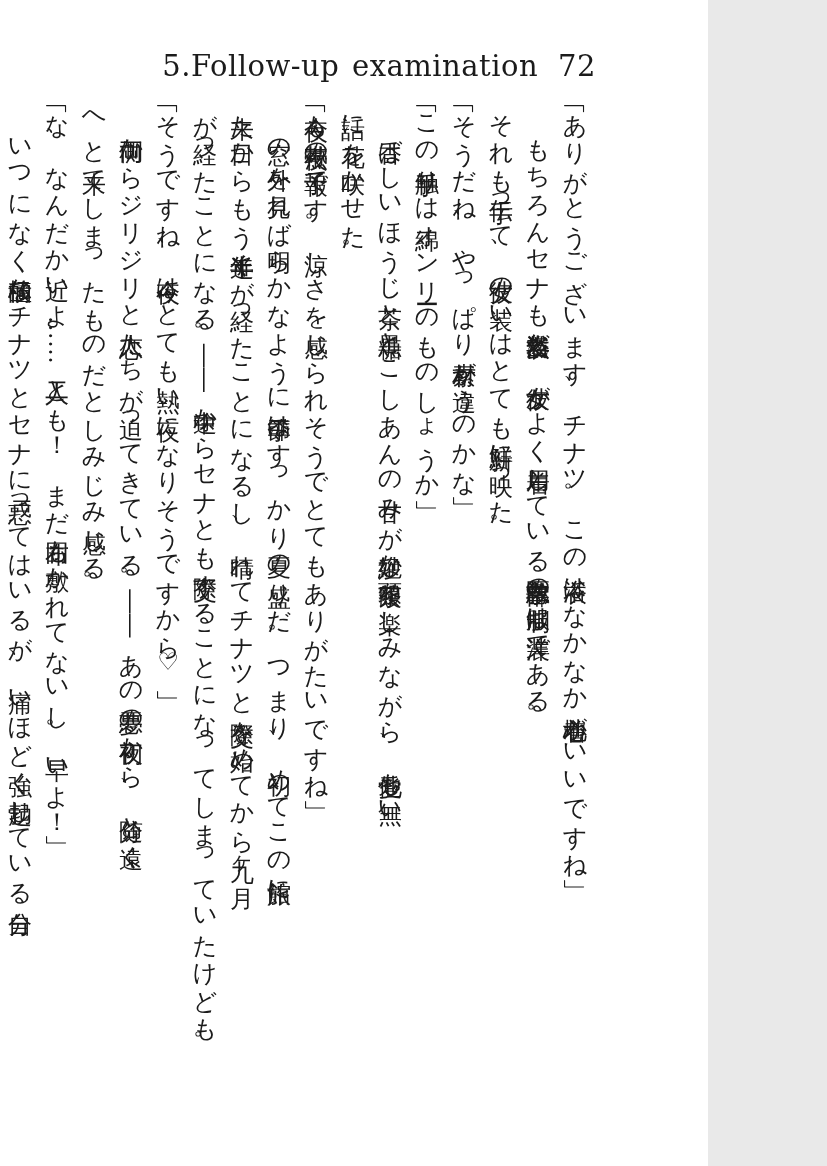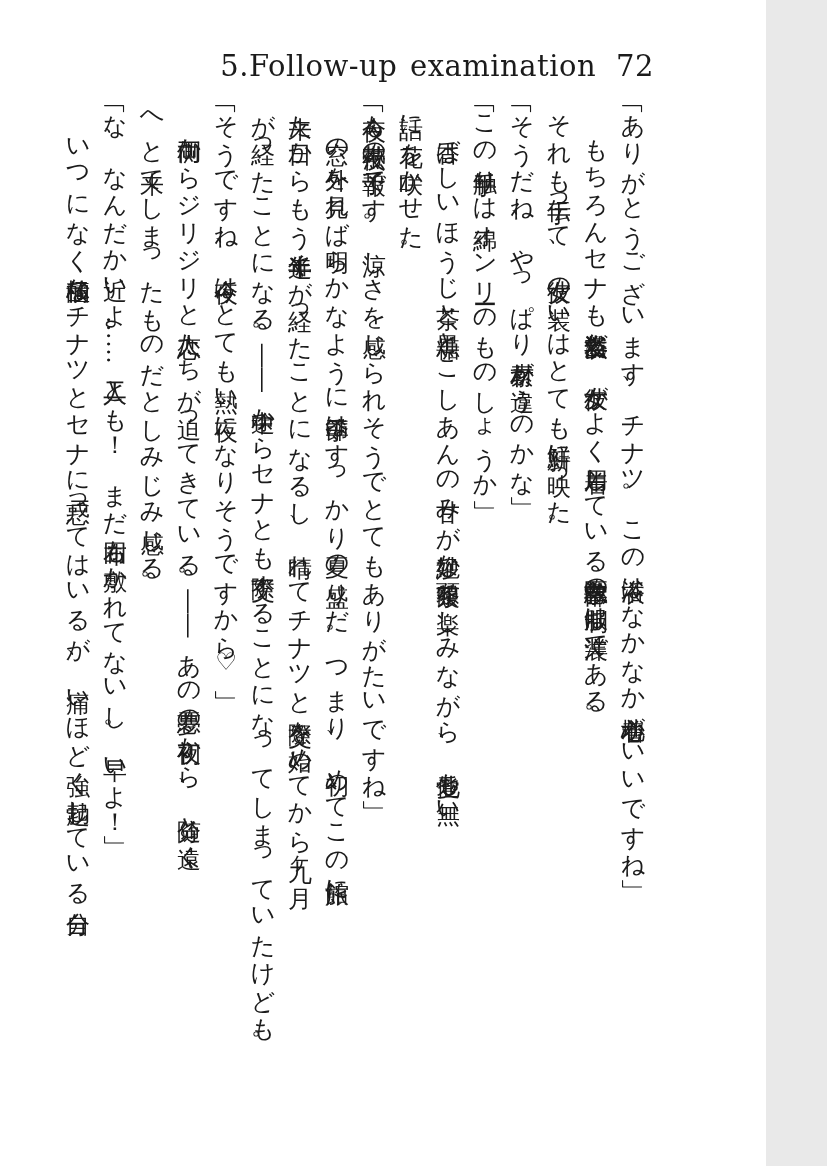--- a/index.html
+++ b/index.html
@@ -3,21 +3,21 @@
 <meta charset="utf-8">
 <style>
   :root {
     --background: #ffffff;
     --text: #1b1b1b;
   }
   * { margin: 0; padding: 0; box-sizing: border-box; }
   html, body { background: #e9e9e9; }
   .page {
     position: relative;
-    width: 766px;
+    width: 708px;
     height: 1166px;
     background: var(--background);
     overflow: hidden;
     font-family: "DejaVu Serif", "Liberation Serif", serif;
     color: var(--text);
   }
   .running-head {
     position: absolute;
     top: 51px;
     right: 112px;

